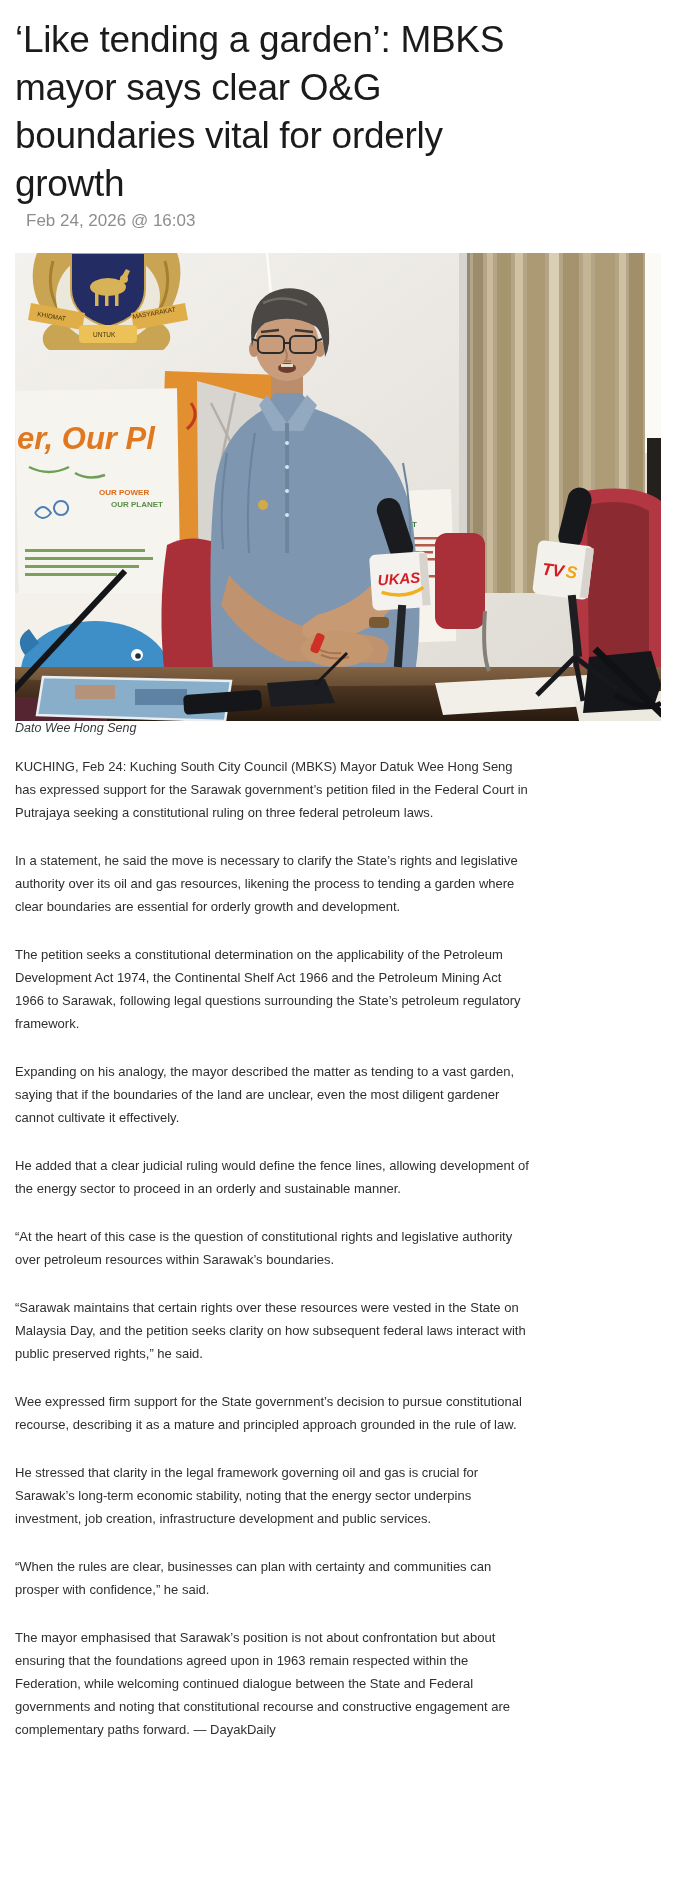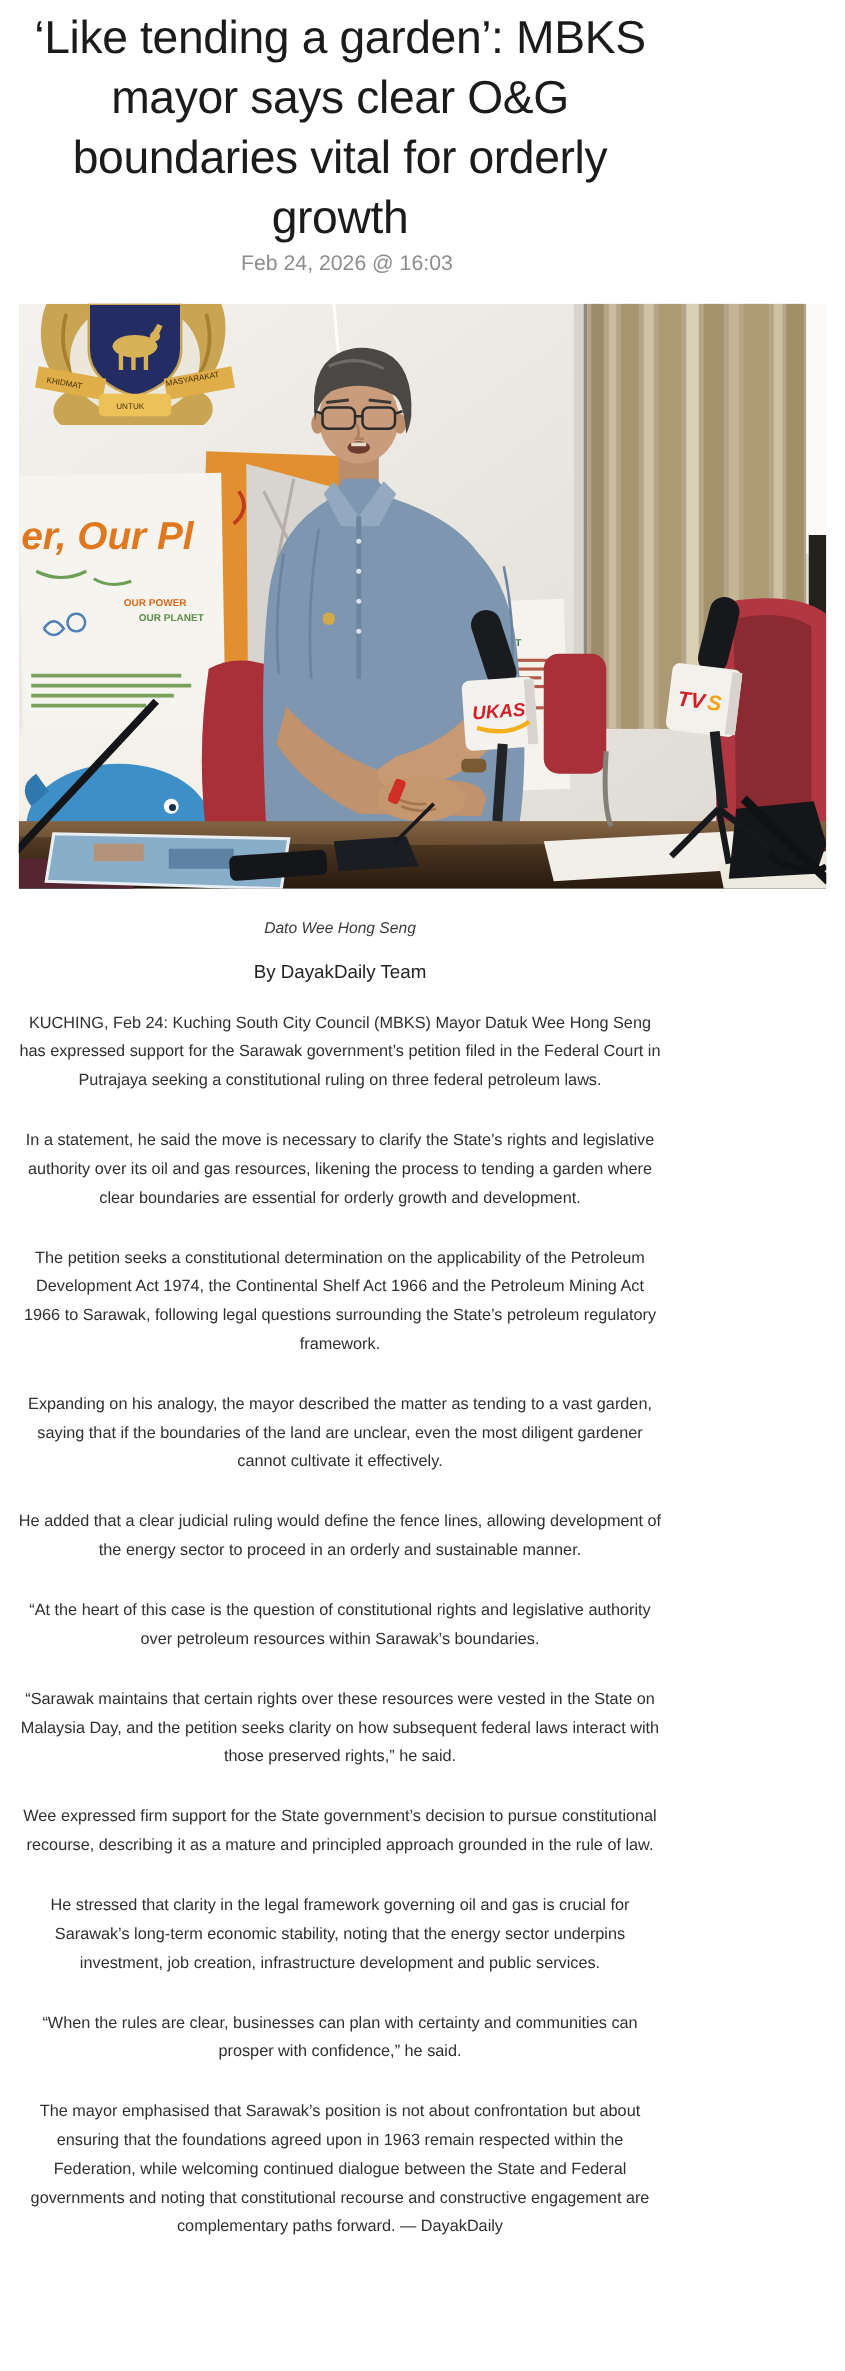--- a/index.html
+++ b/index.html
@@ -1,22 +1,22 @@
 <!DOCTYPE html>
 <html><head>
 <meta charset="utf-8">
 <style>
   html,body{margin:0;padding:0;background:#fff;}
   body{font-family:"Liberation Sans", sans-serif;color:#2f2f2f;width:676px;}
-  .page{width:544px;box-sizing:border-box;padding:6px 15px 24px;text-align:center;}
+  .page{width:544px;box-sizing:border-box;padding:16px 15px 24px;}
   h1.headline{font-size:37px;line-height:48px;font-weight:400;color:#1b1b1b;margin:0;letter-spacing:-0.3px;}
   .pub-date{font-size:17px;color:#8d8d8d;margin:3px 0 22px 11px;}
   figure.photo-fig{margin:0;padding:0;}
   figure.photo-fig svg{display:block;}
-  figcaption.caption{font-style:italic;font-size:12.5px;color:#3a3a3a;margin-top:24px;}
+  figcaption.caption{font-style:italic;font-size:12.5px;color:#3a3a3a;margin-top:0;}
   .byline{font-size:15px;color:#222;margin-top:20px;}
   .article-body{margin-top:20px;max-width:642px;}
   .article-body p{font-size:13px;line-height:23px;margin:0 0 25px;color:#2f2f2f;}
   .article-body p:last-child{margin-bottom:0;}
 </style>
 </head>
 <body>
 
 <div class="page">
 
@@ -209,29 +209,28 @@
           <line x1="560" y1="404" x2="522" y2="442"></line>
           <line x1="560" y1="404" x2="568" y2="448"></line>
           <line x1="560" y1="404" x2="602" y2="436"></line>
         </g>
         <line x1="648" y1="462" x2="580" y2="396" stroke="#101113" stroke-width="7"></line>
       </g>
     </svg>
     <figcaption class="caption">Dato Wee Hong Seng</figcaption>
   </figure>
 
-  <div class="byline">By DayakDaily Team</div>
 
   <div class="article-body">
     <p>KUCHING, Feb 24: Kuching South City Council (MBKS) Mayor Datuk Wee Hong Seng has expressed support for the Sarawak government’s petition filed in the Federal Court in Putrajaya seeking a constitutional ruling on three federal petroleum laws.</p>
     <p>In a statement, he said the move is necessary to clarify the State’s rights and legislative authority over its oil and gas resources, likening the process to tending a garden where clear boundaries are essential for orderly growth and development.</p>
     <p>The petition seeks a constitutional determination on the applicability of the Petroleum Development Act 1974, the Continental Shelf Act 1966 and the Petroleum Mining Act 1966 to Sarawak, following legal questions surrounding the State’s petroleum regulatory framework.</p>
     <p>Expanding on his analogy, the mayor described the matter as tending to a vast garden, saying that if the boundaries of the land are unclear, even the most diligent gardener cannot cultivate it effectively.</p>
     <p>He added that a clear judicial ruling would define the fence lines, allowing development of the energy sector to proceed in an orderly and sustainable manner.</p>
     <p>“At the heart of this case is the question of constitutional rights and legislative authority over petroleum resources within Sarawak’s boundaries.</p>
-    <p>“Sarawak maintains that certain rights over these resources were vested in the State on Malaysia Day, and the petition seeks clarity on how subsequent federal laws interact with those preserved rights,” he said.</p>
+    <p>“Sarawak maintains that certain rights over these resources were vested in the State on Malaysia Day, and the petition seeks clarity on how subsequent federal laws interact with public preserved rights,” he said.</p>
     <p>Wee expressed firm support for the State government’s decision to pursue constitutional recourse, describing it as a mature and principled approach grounded in the rule of law.</p>
     <p>He stressed that clarity in the legal framework governing oil and gas is crucial for Sarawak’s long-term economic stability, noting that the energy sector underpins investment, job creation, infrastructure development and public services.</p>
     <p>“When the rules are clear, businesses can plan with certainty and communities can prosper with confidence,” he said.</p>
     <p>The mayor emphasised that Sarawak’s position is not about confrontation but about ensuring that the foundations agreed upon in 1963 remain respected within the Federation, while welcoming continued dialogue between the State and Federal governments and noting that constitutional recourse and constructive engagement are complementary paths forward. — DayakDaily</p>
   </div>
 
 </div>
 
 </body></html>

